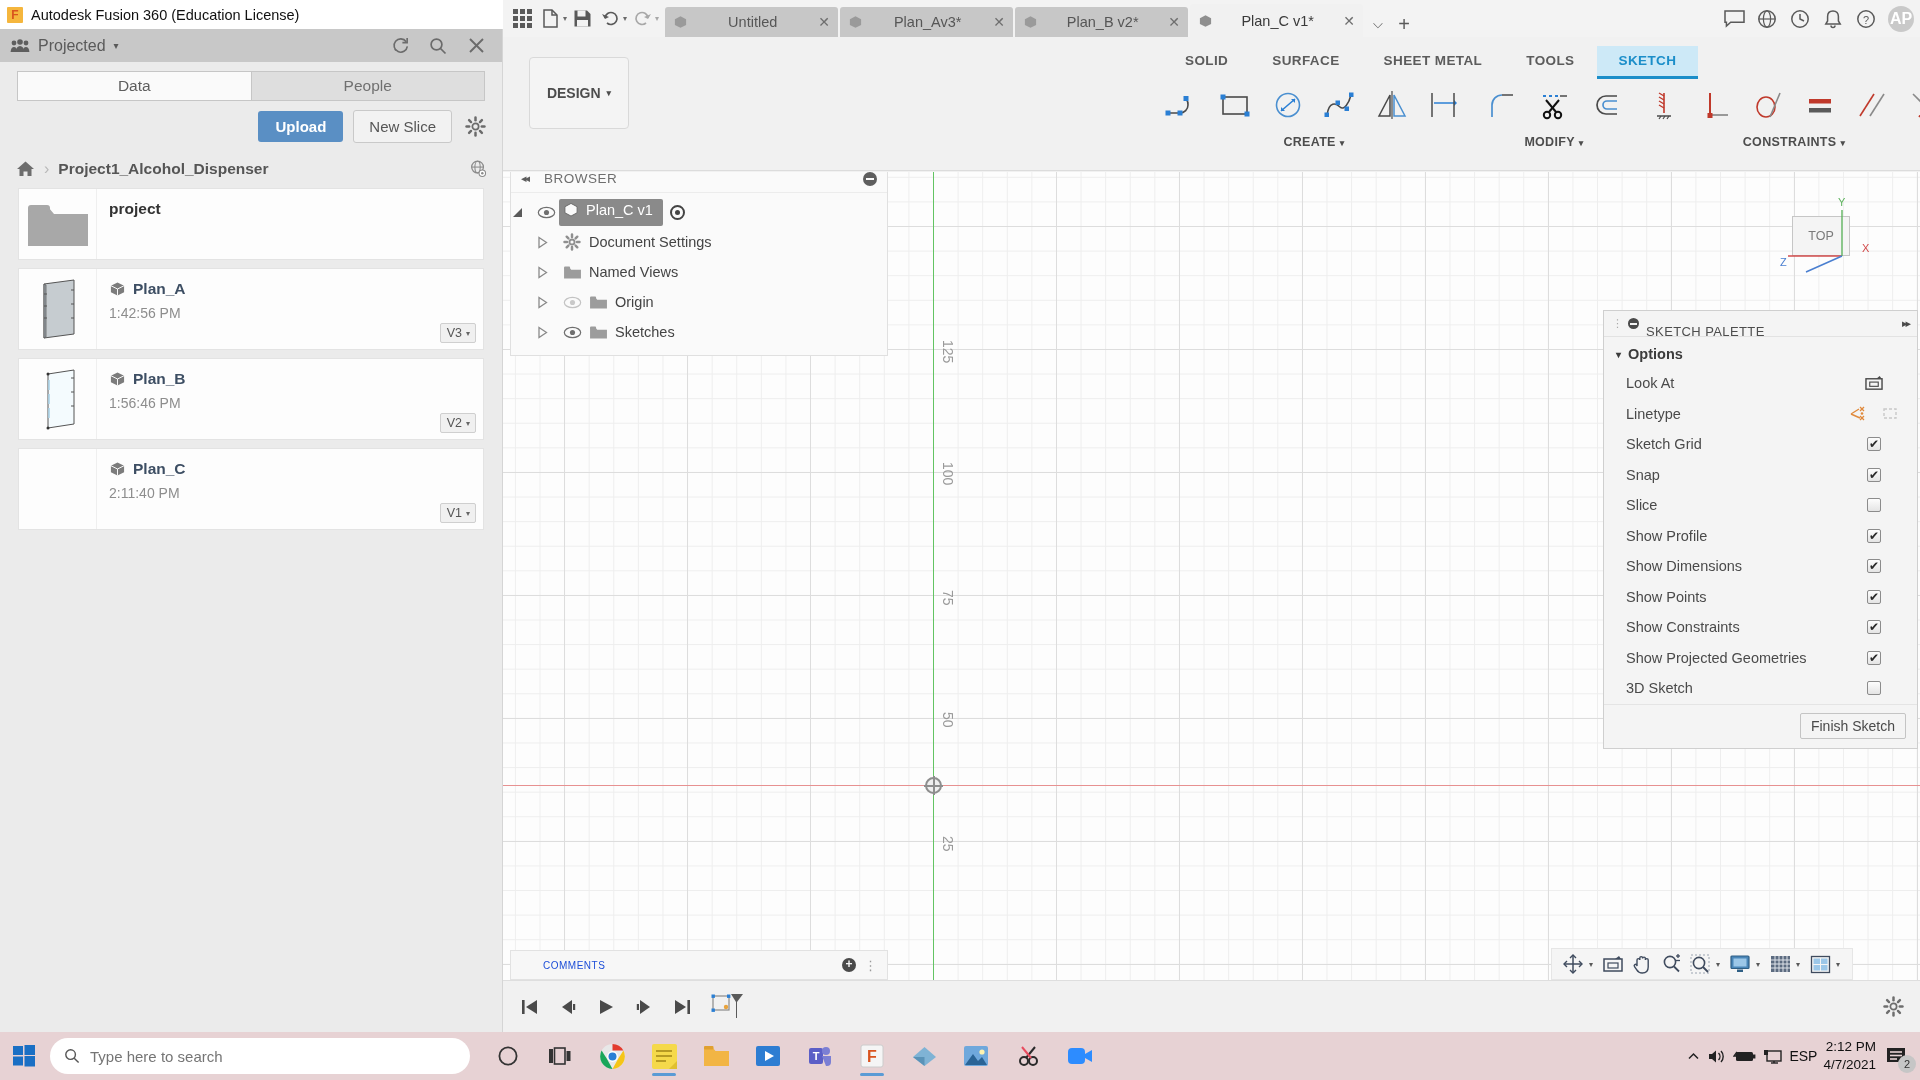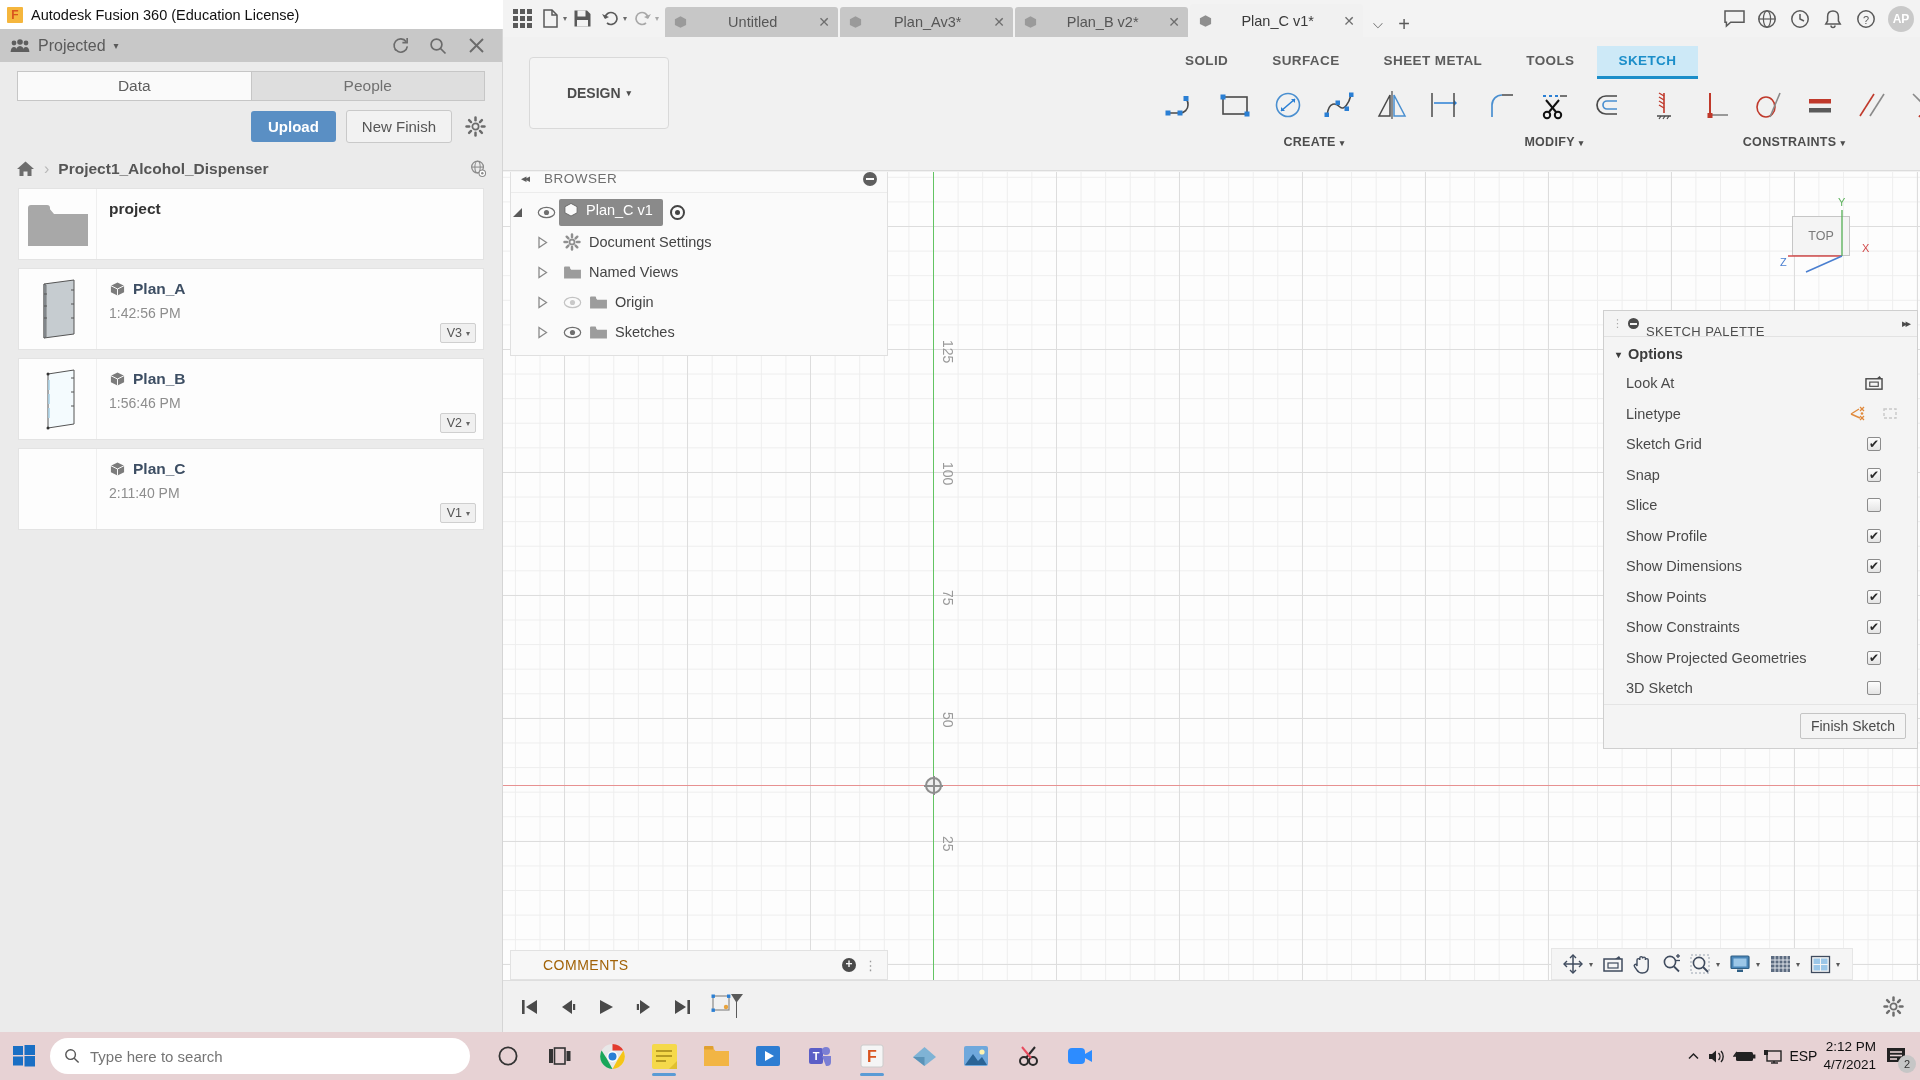--- a/index.html
+++ b/index.html
@@ -106,28 +106,28 @@
   }
   .f-doctab.active { background: #f1f1f1; color: #3a3a3a; height: 33px; }
   .f-doctab .cube { margin-right: 7px; }
   .f-doctab .lbl { flex: 1; text-align: center; }
   .f-doctab .x { color: #6e6e6e; font-size: 14px; margin-left: 8px; }
 
   .f-tabs-right { margin-left: auto; display: flex; align-items: center; gap: 3px; height: 37px; padding-right: 6px; }
   .f-tr-icon { width: 30px; height: 30px; display: flex; align-items: center; justify-content: center; color: #5a5a5a; }
   .f-avatar {
     width: 26px; height: 26px; border-radius: 50%; background: #c9c9c9; color: #fff;
-    font-size: 12px; display: flex; align-items: center; justify-content: center; font-weight: bold;
+    font-size: 16px; display: flex; align-items: center; justify-content: center; font-weight: bold;
     margin-left: 4px;
   }
 
   
   .f-ribbon { position: absolute; left: 0; top: 37px; width: 1417px; height: 134px; background: #f1f1f1; border-bottom: 1px solid #dcdcdc; }
   .f-wsbtn {
-    position: absolute; left: 26px; top: 20px; width: 140px; height: 72px;
+    position: absolute; left: 26px; top: 20px; width: 100px; height: 72px;
     border: 1px solid #d9d9d9; border-radius: 4px; background: #f4f4f4;
     display: flex; align-items: center; justify-content: center; font-size: 14px; font-weight: bold; color: #4d4d4d;
   }
   .f-wsbtn .c { font-size: 9px; margin-left: 6px; }
 
   .f-ribtabs { position: absolute; left: 660px; top: 9px; display: flex; gap: 0px; }
   .f-ribtab {
     font-size: 13.5px; font-weight: bold; color: #5c5c5c; letter-spacing: .4px;
     padding: 7px 22px 8px 22px;
   }
@@ -196,21 +196,21 @@
     display: flex; align-items: center; gap: 7px; font-size: 14.5px;
   }
   .br-target { width: 15px; height: 15px; border-radius: 50%; border: 2px solid #444; margin-left: 7px; position: relative; }
   .br-target::after { content:""; position:absolute; left:3px; top:3px; width:5px; height:5px; border-radius:50%; background:#444; }
 
   
   .comments {
     position: absolute; left: 7px; bottom: 52px; width: 378px; height: 30px;
     background: #f7f7f7; border: 1px solid #e2e2e2; display: flex; align-items: center; padding: 0 10px;
   }
-  .cm-title { font-size: 14px; color: #a16207; letter-spacing: .5px; margin-left: 22px; }
+  .cm-title { font-size: 10px; color: #1d4ed8; letter-spacing: .5px; margin-left: 22px; }
   .cm-plus { margin-left: auto; width: 14px; height: 14px; border-radius: 50%; background: #4a4a4a; color:#f7f7f7; font-size:12px; line-height:13px; text-align:center; font-weight:bold;}
   .cm-grip { margin-left: 8px; color: #9a9a9a; font-size: 13px; }
 
   
   .viewcube { position: absolute; right: 38px; top: 18px; width: 116px; height: 96px; }
   .vc-face {
     position: absolute; left: 26px; top: 26px; width: 58px; height: 40px;
     background: #f4f4f4; border: 1px solid #c6c6c6; display: flex; align-items: center; justify-content: center;
     font-size: 12.5px; color: #7a7a7a;
   }
@@ -350,21 +350,21 @@
       <div class="dp-tab active">
           <span>Data</span>
         </div>
       <div class="dp-tab">
           <span>People</span>
         </div>
     </div>
 
     <div class="dp-actions">
       <button class="btn-upload">Upload</button>
-      <button class="btn-newfolder">New Finish</button>
+      <button class="btn-newfolder">New Slice</button>
       <div class="btn-gear">
         <svg width="21" height="21" viewBox="0 0 22 22">
             <circle cx="11" cy="11" r="3.3" fill="none" stroke="#6b6b6b" stroke-width="1.8"></circle>
             <g stroke="#6b6b6b" stroke-width="2.6" stroke-linecap="round">
               <line x1="11" y1="1.6" x2="11" y2="4.4"></line>
               <line x1="11" y1="17.6" x2="11" y2="20.4"></line>
               <line x1="1.6" y1="11" x2="4.4" y2="11"></line>
               <line x1="17.6" y1="11" x2="20.4" y2="11"></line>
               <line x1="4.3" y1="4.3" x2="6.3" y2="6.3"></line>
               <line x1="15.7" y1="15.7" x2="17.7" y2="17.7"></line>

